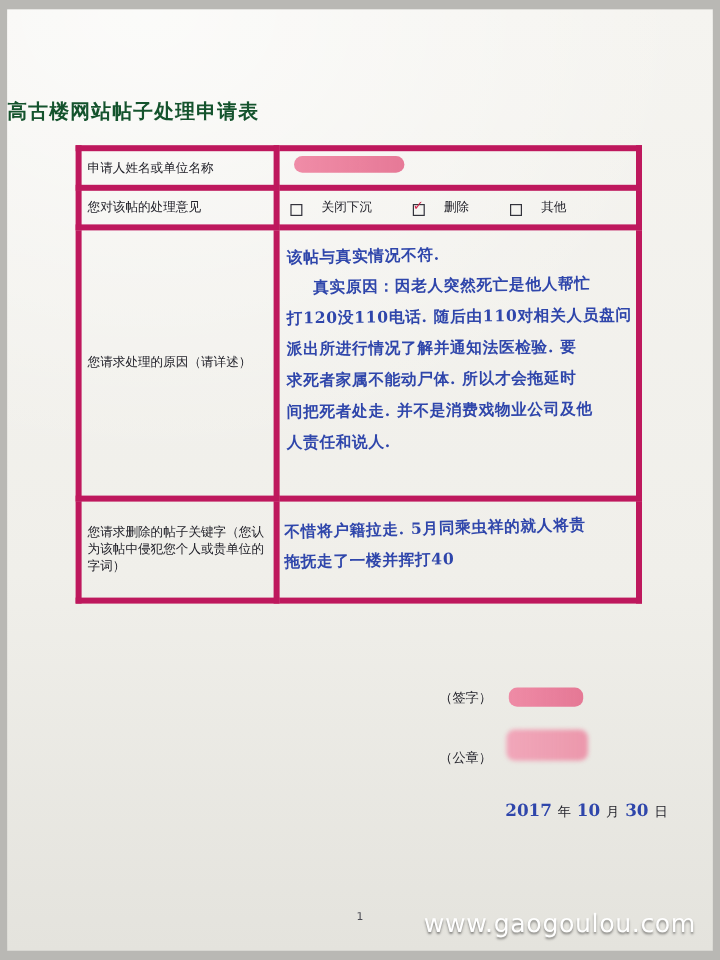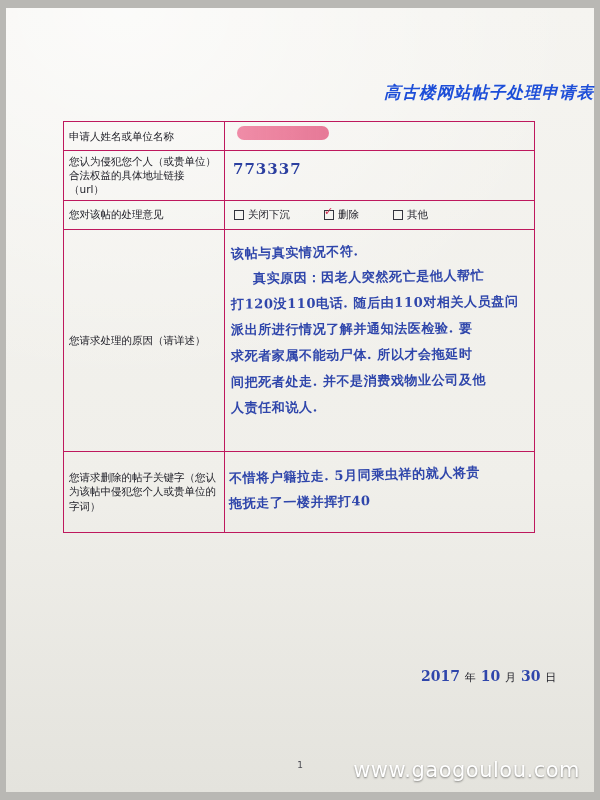--- a/index.html
+++ b/index.html
@@ -38,40 +38,39 @@
     position: absolute;
     inset: 0;
   }
 
   
   .doc-title {
     position: absolute;
     top: 74px;
     left: 0;
     width: 100%;
-    text-align: right;
+    text-align: left;
     font-family: "DejaVu Serif", serif;
     font-size: 16.5px;
     font-weight: bold;
-    color: #1d4ed8;
+    color: #14532d;
     letter-spacing: 1px;
-    font-style: italic;
   }
 
   
   table.form {
     position: absolute;
     left: 57px;
     top: 113px;
     width: 472px;
     border-collapse: collapse;
     table-layout: fixed;
   }
   table.form td {
-    border: 1px solid #be185d;
+    border: 5px solid #be185d;
     vertical-align: middle;
     padding: 3px 5px;
     font-size: 10.5px;
     line-height: 1.35;
     color: #22222a;
     font-family: "DejaVu Sans", sans-serif;
   }
   td.label {
     width: 150px;
     vertical-align: middle;
@@ -95,22 +94,22 @@
   
   .opts {
     display: flex;
     align-items: center;
     gap: 34px;
     padding-left: 4px;
     font-size: 10.5px;
   }
   .opt {
     display: flex;
-    align-items: center;
-    gap: 4px;
+    align-items: flex-end;
+    gap: 16px;
     white-space: nowrap;
   }
   .box {
     display: inline-block;
     width: 8px;
     height: 8px;
     border: 1px solid #33333c;
     position: relative;
   }
   .box.checked:after {
@@ -252,26 +251,20 @@
   <div id="sheet-inner">
 
     <div class="doc-title">高古楼网站帖子处理申请表</div>
 
     <table class="form">
       <tbody>
           <tr class="r1">
         <td class="label">申请人姓名或单位名称</td>
         <td class="value">
           <span class="redact" style="left:12px; top:4px; width:92px; height:14px;"></span>
-        </td>
-      </tr>
-      <tr class="r3">
-        <td class="label tall">您认为侵犯您个人（或贵单位）合法权益的具体地址链接（url）</td>
-        <td class="value">
-          <span class="url-hand hand">773337</span>
         </td>
       </tr>
       <tr class="r4">
         <td class="label">您对该帖的处理意见</td>
         <td class="value">
           <div class="opts">
             <span class="opt">
               <span class="box"></span>
               <span>关闭下沉</span>
             </span>
@@ -305,20 +298,30 @@
         <td class="value">
           <div class="hand-kw">
             <div style="transform:rotate(-1.4deg)">不惜将户籍拉走. 5月同乘虫祥的就人将贵</div>
             <div style="transform:rotate(-1.0deg)">拖抚走了一楼并挥打40</div>
           </div>
         </td>
       </tr>
     </tbody>
       </table>
 
+    <div class="sign-block">
+      <div class="sign-line">
+        <span>（签字）</span>
+        <span class="redact" style="left:58px; top:-1px; width:62px; height:16px;"></span>
+      </div>
+      <div class="seal-line">
+        <span>（公章）</span>
+        <span class="redact soft" style="left:56px; top:-16px; width:68px; height:26px;"></span>
+      </div>
+    </div>
 
     <div class="date-line">
       <span>2017</span>
       <span class="cn">年</span>
       <span>10</span>
       <span class="cn">月</span>
       <span>30</span>
       <span class="cn">日</span>
     </div>
 

